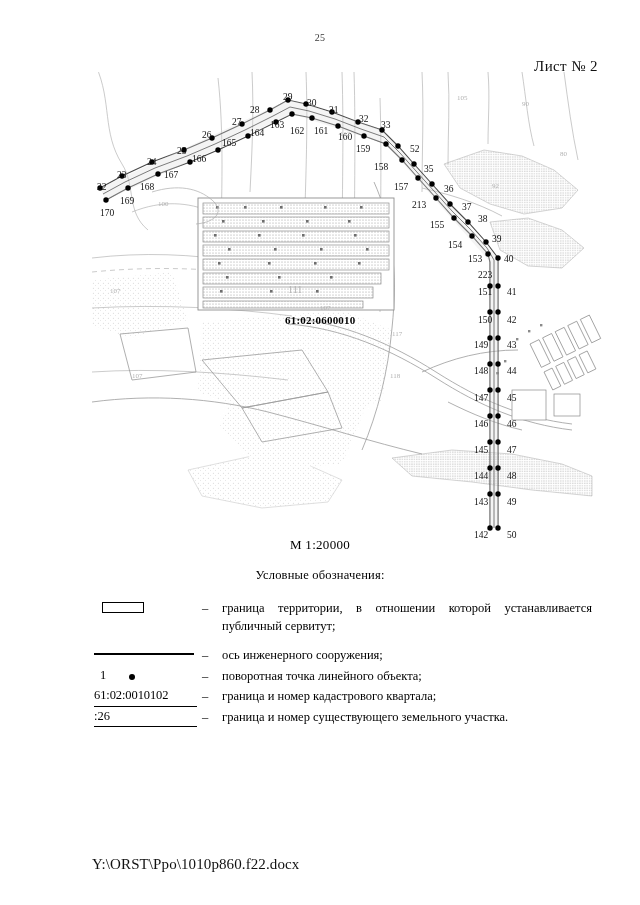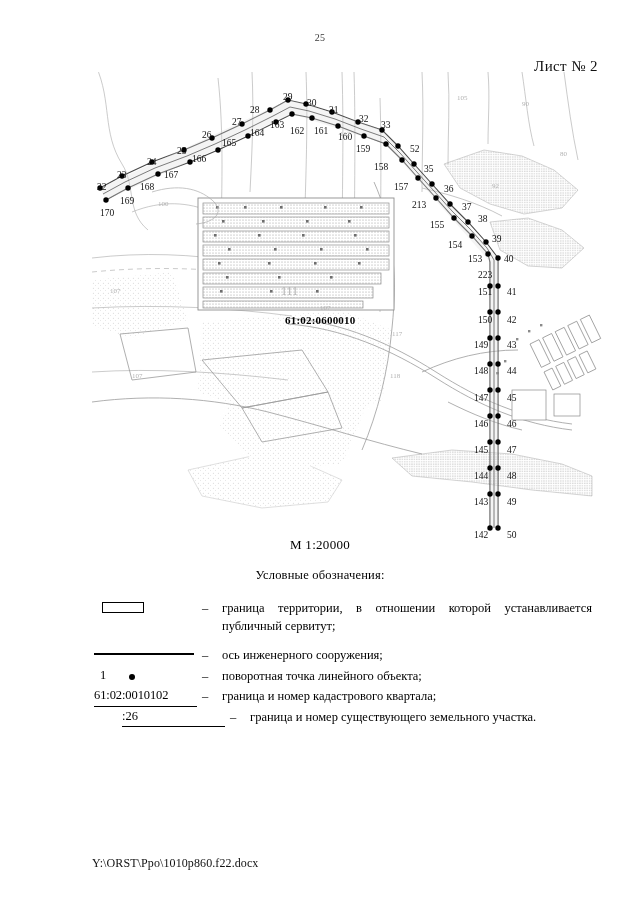--- a/index.html
+++ b/index.html
@@ -77,21 +77,21 @@
     box-sizing:border-box;letter-spacing:-.1px;
   }
   .sym-parcel{
     position:absolute;left:2px;top:-1px;font-size:12.5px;
     border-bottom:1.4px solid #000;padding-bottom:1px;width:103px;
     box-sizing:border-box;
   }
 
   
   .footer-path{
-    position:absolute;left:92px;top:856px;font-size:12px;color:#111;
+    position:absolute;left:92px;top:856px;font-size:15px;color:#111;
     letter-spacing:.1px;white-space:nowrap;
   }
 </style>
 </head>
 <body>
 
 <div class="page">
 
   <div class="page-number">25</div>
   <div class="sheet-label">Лист № 2</div>
@@ -382,21 +382,21 @@
         <span class="pt-label" style="left: 100px; top: 82px;">166</span>
         <span class="pt-label" style="left: 72px; top: 98px;">167</span>
         <span class="pt-label" style="left: 48px; top: 110px; text-align: center;">168</span>
         <span class="pt-label" style="left: 28px; top: 124px;">169</span>
         <span class="pt-label" style="left: 8px; top: 136px;">170</span>
       </div>
     <div>
         <span class="pt-label" style="left: 18px; top: 215px; color: rgb(178, 178, 178); font-size: 7px;">107</span>
         <span class="pt-label" style="left: 40px; top: 300px; color: rgb(178, 178, 178); font-size: 7px;">107</span>
         <span class="pt-label" style="left: 66px; top: 128px; color: rgb(178, 178, 178); font-size: 7px;">100</span>
-        <span class="pt-label" style="left: 189px; top: 212px; color: rgb(178, 178, 178); font-size: 12px;">111</span>
+        <span class="pt-label" style="left: 196px; top: 212px; color: rgb(178, 178, 178); font-size: 10px;">111</span>
         <span class="pt-label" style="left: 228px; top: 232px; color: rgb(178, 178, 178); font-size: 7px;">107</span>
         <span class="pt-label" style="left: 248px; top: 58px; color: rgb(178, 178, 178); font-size: 7px; text-align: center;">112</span>
         <span class="pt-label" style="left: 300px; top: 258px; color: rgb(178, 178, 178); font-size: 7px;">117</span>
         <span class="pt-label" style="left: 298px; top: 300px; color: rgb(178, 178, 178); font-size: 7px;">118</span>
         <span class="pt-label" style="left: 400px; top: 110px; color: rgb(178, 178, 178); font-size: 7px;">92</span>
         <span class="pt-label" style="left: 468px; top: 78px; color: rgb(178, 178, 178); font-size: 7px;">80</span>
         <span class="pt-label" style="left: 365px; top: 22px; color: rgb(178, 178, 178); font-size: 7px;">105</span>
         <span class="pt-label" style="left: 430px; top: 28px; color: rgb(178, 178, 178); font-size: 7px;">90</span>
       </div>
   </div>
@@ -437,21 +437,21 @@
     </div>
 
     <div class="legend-row" style="margin-top:3px;">
       <div class="legend-sym">
         <span class="sym-cad">61:02:0010102</span>
       </div>
       <div class="legend-dash">–</div>
       <div class="legend-text">граница и номер кадастрового квартала;</div>
     </div>
 
-    <div class="legend-row" style="margin-top:3px;margin-left:28px;">
+    <div class="legend-row" style="margin-top:3px;">
       <div class="legend-sym">
         <span class="sym-parcel">:26</span>
       </div>
       <div class="legend-dash">–</div>
       <div class="legend-text">граница и номер существующего земельного участка.</div>
     </div>
 
   </div>
 
   <div class="footer-path">Y:\ORST\Ppo\1010p860.f22.docx</div>

